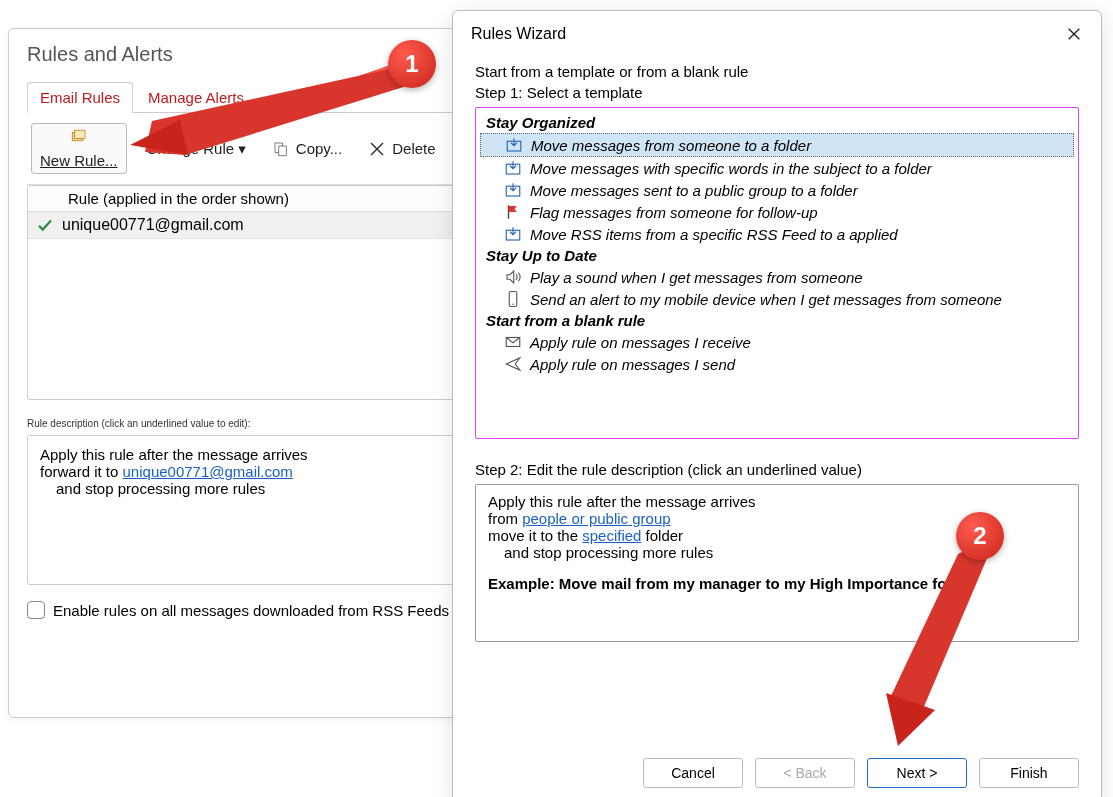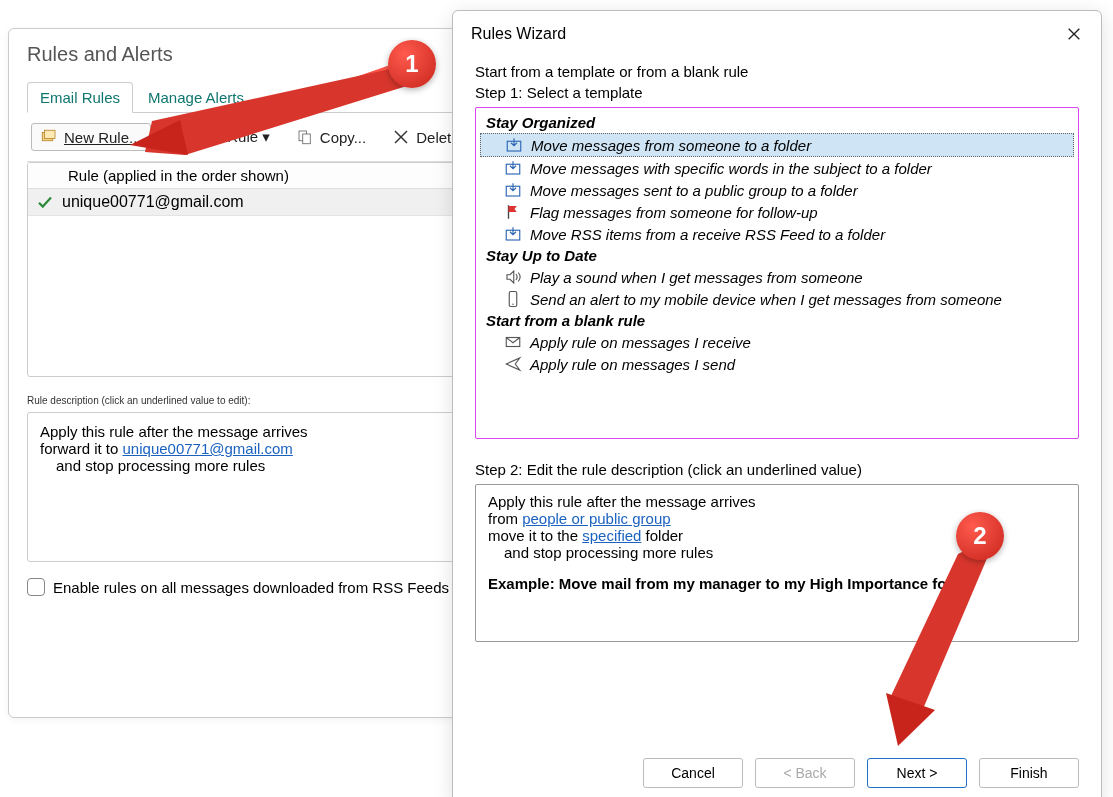--- a/index.html
+++ b/index.html
@@ -6,25 +6,25 @@
   body { margin: 0; width: 1113px; height: 797px; background: #fff; position: relative; overflow: hidden; }
 
   
   .back-dialog {
     position: absolute; left: 8px; top: 28px; width: 700px; height: 690px;
     background: #fff; border: 1px solid #ccc; border-radius: 6px; padding: 14px 18px;
     box-shadow: 0 2px 8px rgba(0,0,0,0.05);
   }
   .bd-title { font-size: 20px; color: #555; margin-bottom: 16px; }
   .bd-tabs { display: flex; gap: 2px; border-bottom: 1px solid #ccc; }
-  .bd-tab { padding: 6px 12px; font-size: 15px; color: #0f766e; border: 1px solid transparent; border-bottom: none; cursor: default; }
+  .bd-tab { padding: 6px 12px; font-size: 15px; color: #b91c1c; border: 1px solid transparent; border-bottom: none; cursor: default; }
   .bd-tab.active { border: 1px solid #ccc; border-bottom: 1px solid #fff; background: #fff; border-radius: 4px 4px 0 0; margin-bottom: -1px; }
   .bd-toolbar { display: flex; align-items: center; gap: 14px; padding: 10px 4px; border-bottom: 1px solid #ddd; }
   .bd-tbtn { display: inline-flex; align-items: center; gap: 6px; font-size: 15px; color: #222; padding: 4px 6px; cursor: default; }
-  .bd-tbtn.primary { border: 1px solid #bbb; padding: 4px 8px; border-radius: 3px; background: #fafafa; }
+  .bd-tbtn.primary { border: 1px solid #bbb; padding: 4px 8px; border-radius: 3px; background: #fafafa; flex-direction: column; }
   .bd-tbtn .ul { text-decoration: underline; }
   .bd-tbtn svg { width: 18px; height: 18px; }
   .bd-divider { width: 1px; height: 24px; background: #ccc; }
   .bd-ruleslist { border: 1px solid #ccc; height: 215px; background: #fff; border-radius: 3px; overflow: hidden; }
   .bd-colhead { padding: 4px 10px 4px 40px; font-size: 15px; border-bottom: 1px solid #ddd; background: #fdfdfd; }
   .bd-row { display: flex; align-items: center; gap: 8px; padding: 4px 8px; background: #f0f0f0; border-bottom: 1px solid #e4e4e4; }
   .bd-check { width: 18px; height: 18px; }
   .bd-descr-label { margin-top: 18px; font-size: 10px; color: #333; }
   .bd-descr-box { border: 1px solid #ccc; height: 150px; padding: 10px 12px; font-size: 15px; border-radius: 3px; margin-top: 6px; }
   .bd-descr-box .link { color: #1b62c0; text-decoration: underline; cursor: default; }
@@ -171,21 +171,21 @@
             <line x1="6" y1="3" x2="6" y2="21" stroke="#444" stroke-width="1.8"></line>
             <path d="M6 4 h11 l-3 4 3 4 H6 Z" fill="#d33"></path>
           </svg>
         <span>Flag messages from someone for follow-up</span>
       </div>
       <div class="fd-item">
         <svg class="icon" viewBox="0 0 24 24">
             <rect x="3" y="7" width="18" height="13" fill="none" stroke="#2a64b3" stroke-width="1.5"></rect>
             <path d="M12 3 v10 M8 9 l4 4 4-4" fill="none" stroke="#2a64b3" stroke-width="1.5"></path>
           </svg>
-        <span>Move RSS items from a receive RSS Feed to a folder</span>
+        <span>Move RSS items from a specific RSS Feed to a applied</span>
       </div>
 
       <div class="fd-group">Stay Up to Date</div>
       <div class="fd-item">
         <svg class="icon" viewBox="0 0 24 24">
             <path d="M4 9 h4 l5-5 v16 l-5-5 H4 Z" fill="none" stroke="#555" stroke-width="1.5"></path>
             <path d="M16 8 q3 4 0 8 M19 6 q5 6 0 12" fill="none" stroke="#555" stroke-width="1.5"></path>
           </svg>
         <span>Play a sound when I get messages from someone</span>
       </div>

